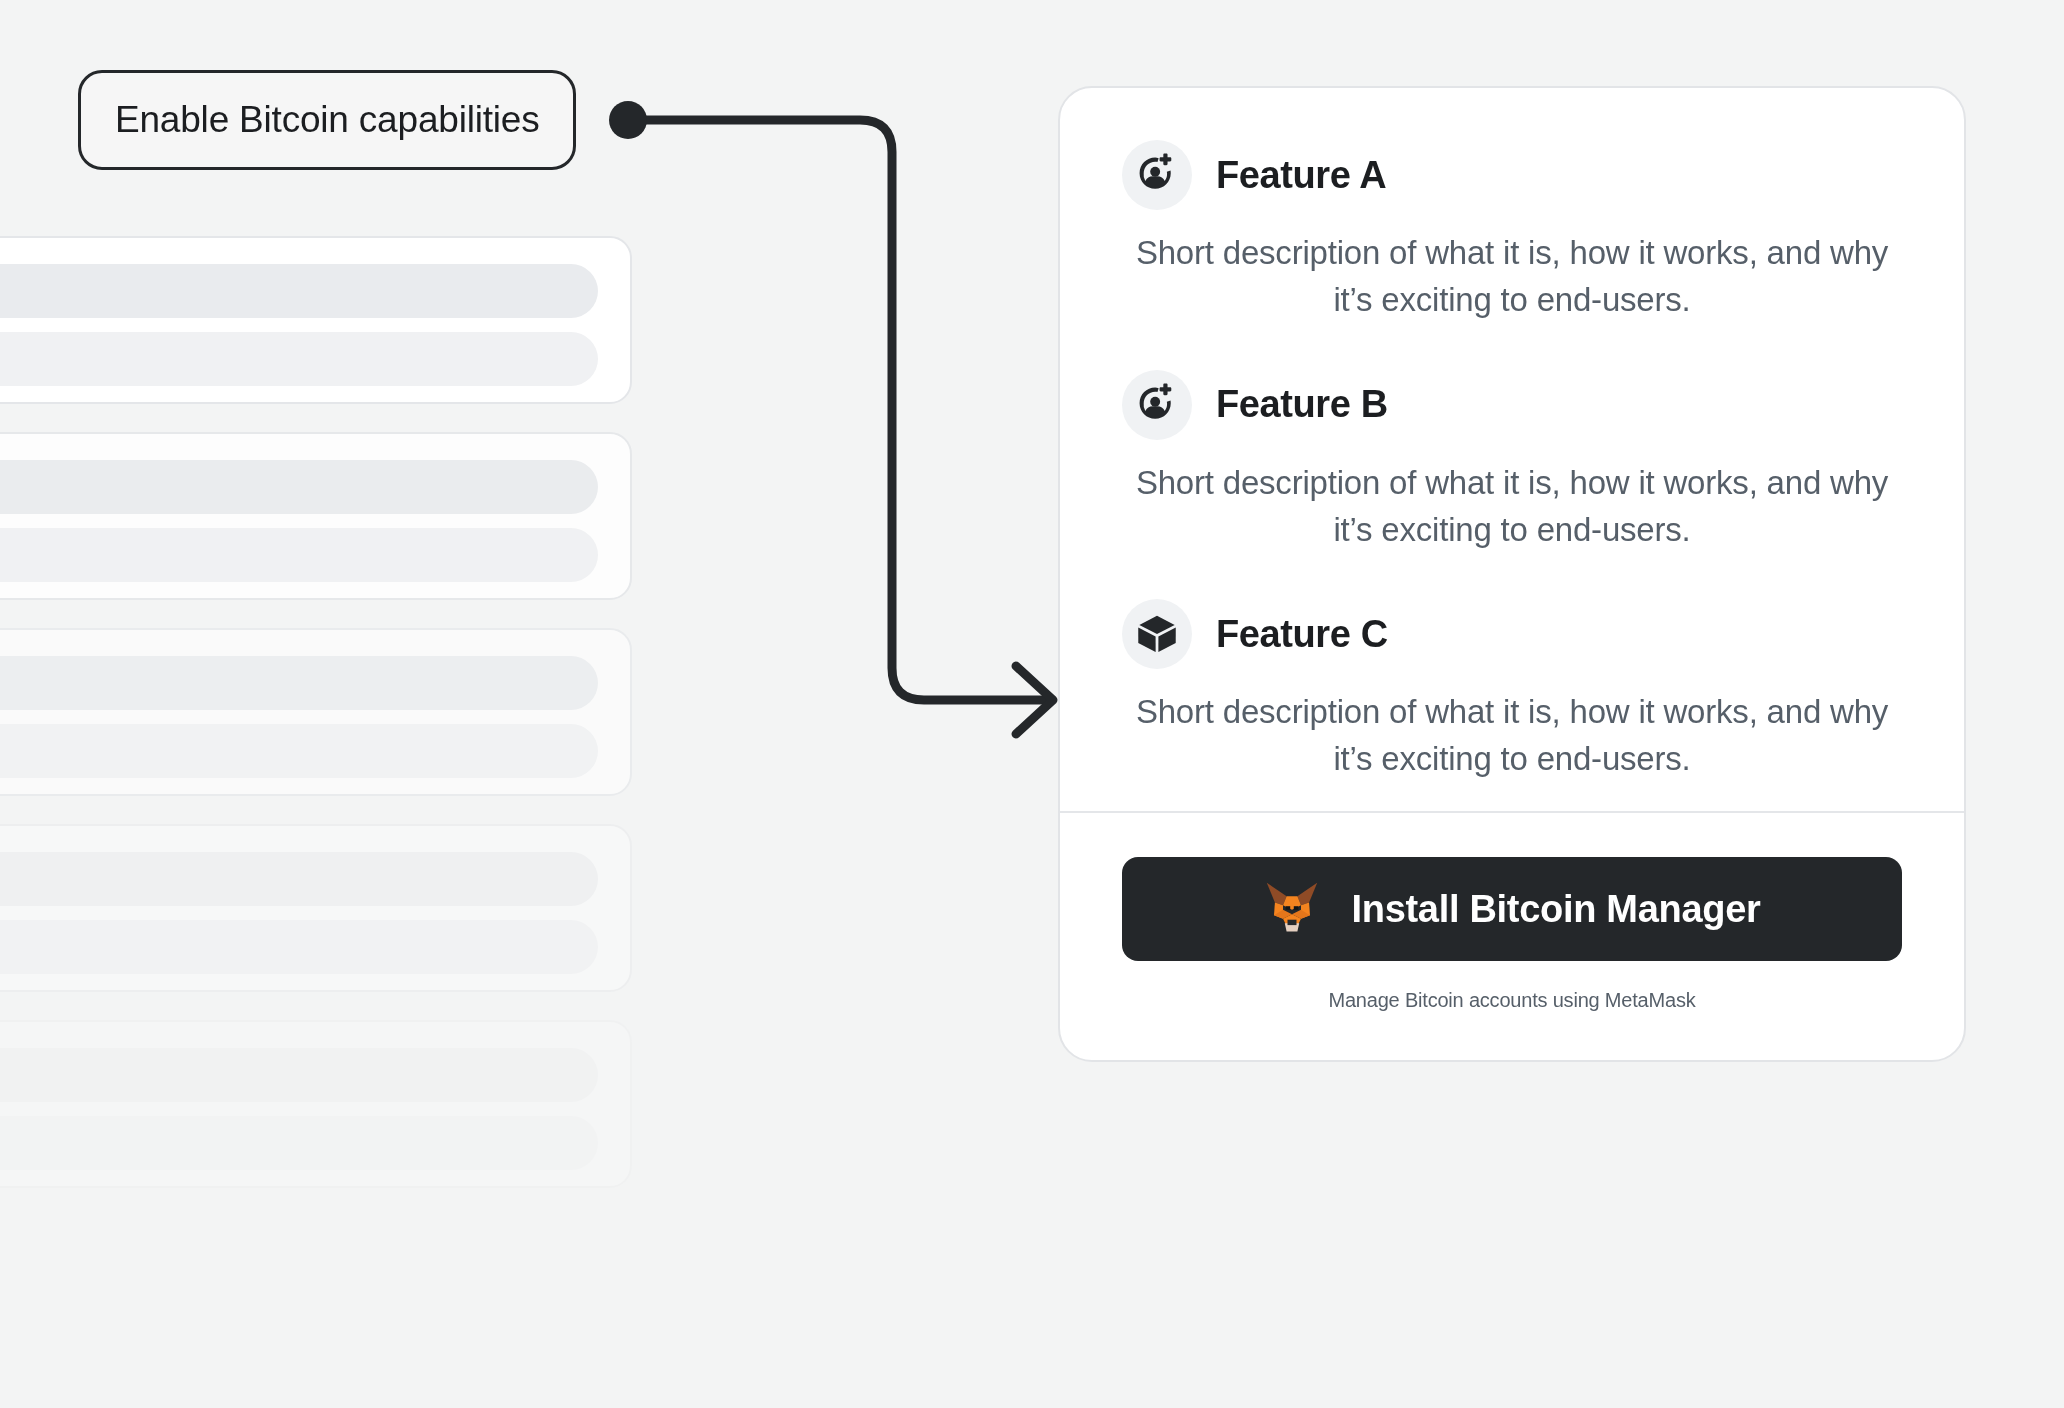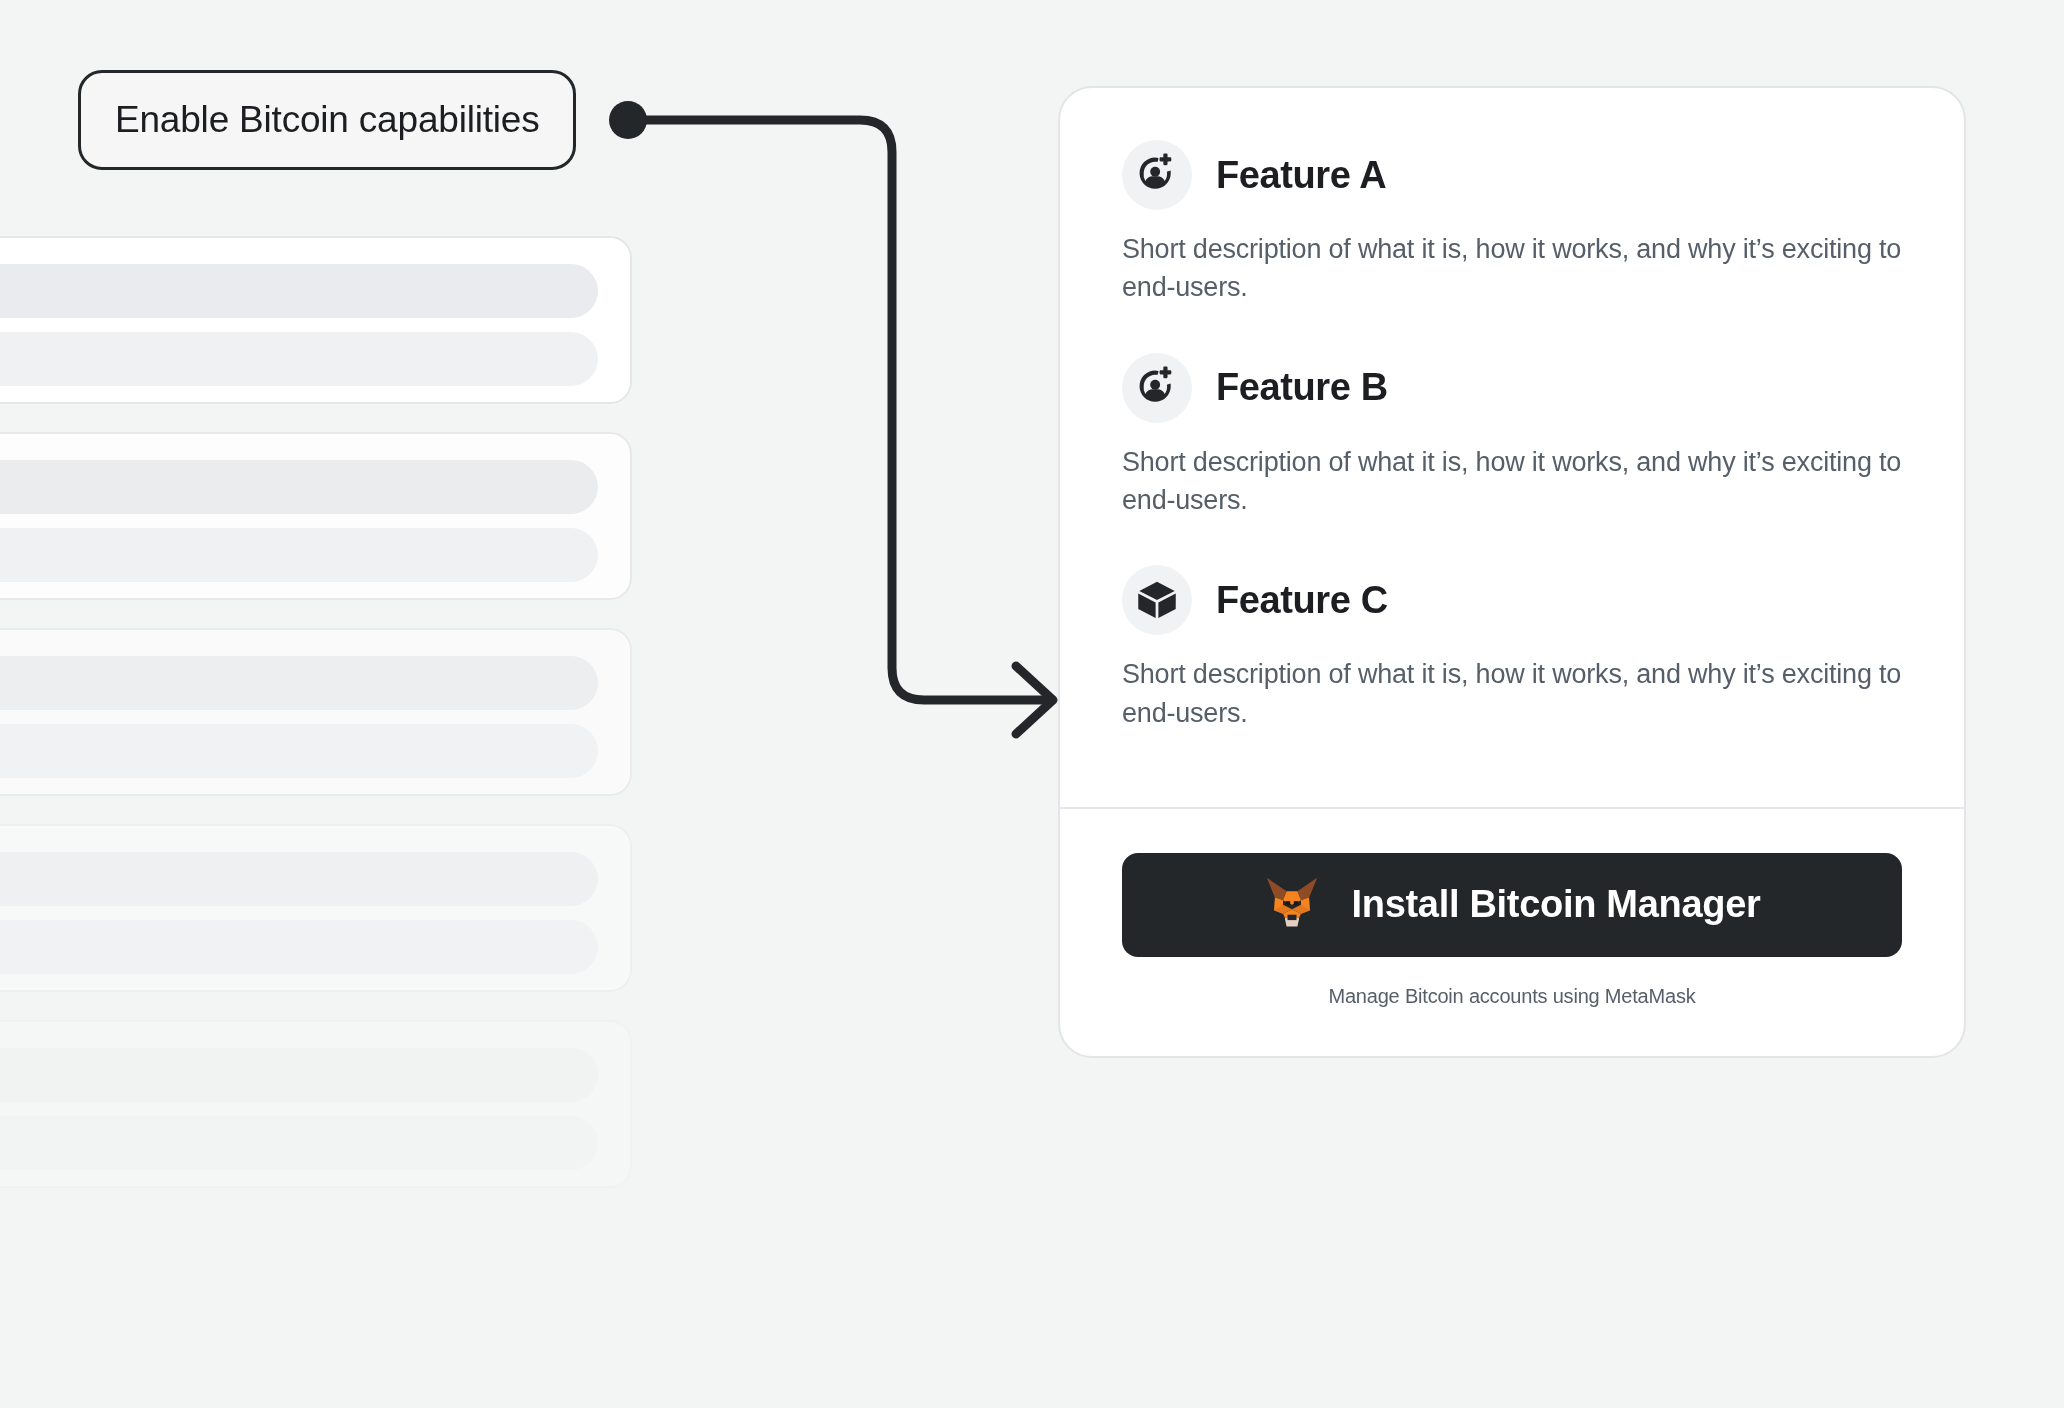--- a/index.html
+++ b/index.html
@@ -88,21 +88,22 @@
     position: absolute;
     left: 1058px;
     top: 86px;
     width: 908px;
     background: #ffffff;
     border: 2px solid #e2e4e7;
     border-radius: 34px;
     overflow: hidden;
   }
   #features-section {
-    padding: 52px 62px 71px 62px;
+    padding: 52px 62px 24px 62px;
+    text-align: center;
   }
   .feature-block { margin-bottom: 46px; }
   .feature-block:last-child { margin-bottom: 4px; }
 
   .feature-head {
     display: flex;
     align-items: center;
     gap: 24px;
     margin-bottom: 20px;
   }
@@ -116,21 +117,21 @@
     justify-content: center;
     flex: 0 0 auto;
   }
   .feature-title {
     font-size: 38px;
     font-weight: 700;
     color: #1c1e21;
     letter-spacing: -0.4px;
   }
   .feature-desc {
-    font-size: 27px;
+    font-size: 33px;
     line-height: 1.42;
     color: #565f69;
     letter-spacing: -0.2px;
     max-width: 800px;
   }
 
   #card-divider {
     height: 2px;
     background: #e4e6e9;
     width: 100%;

